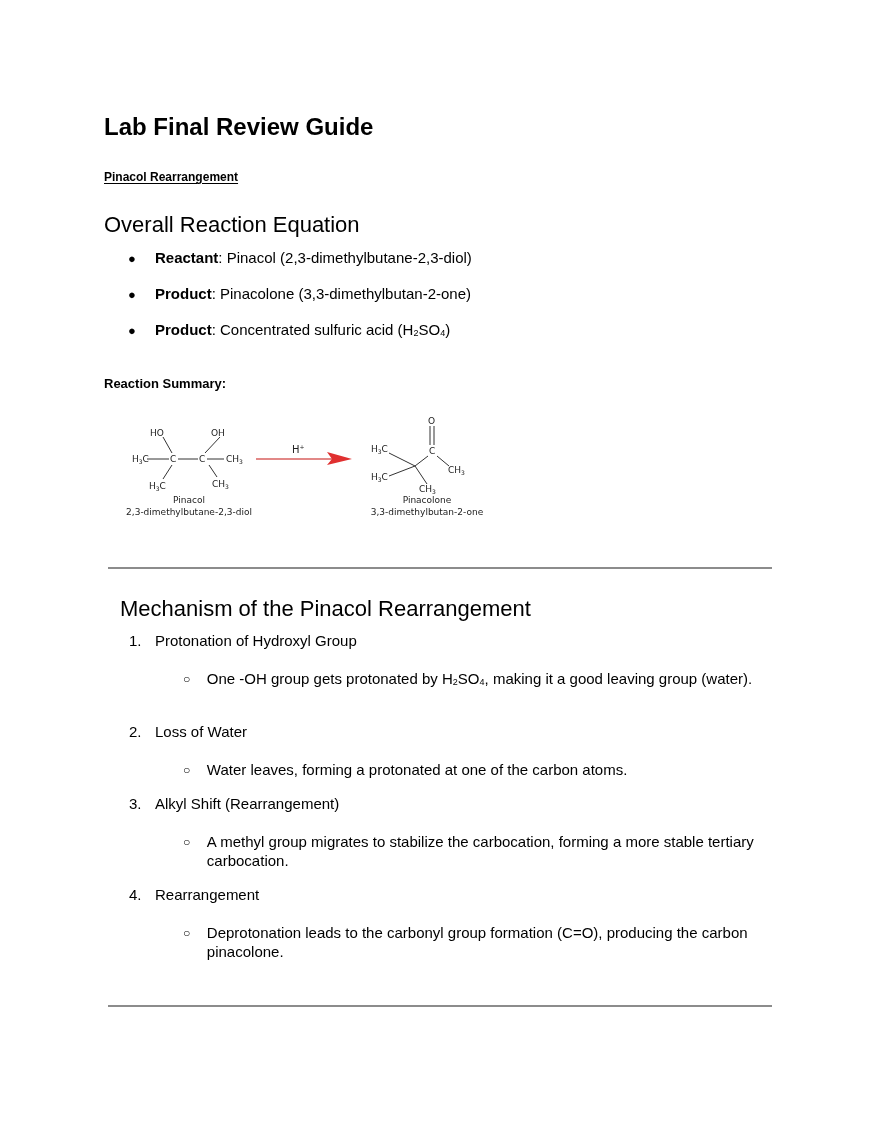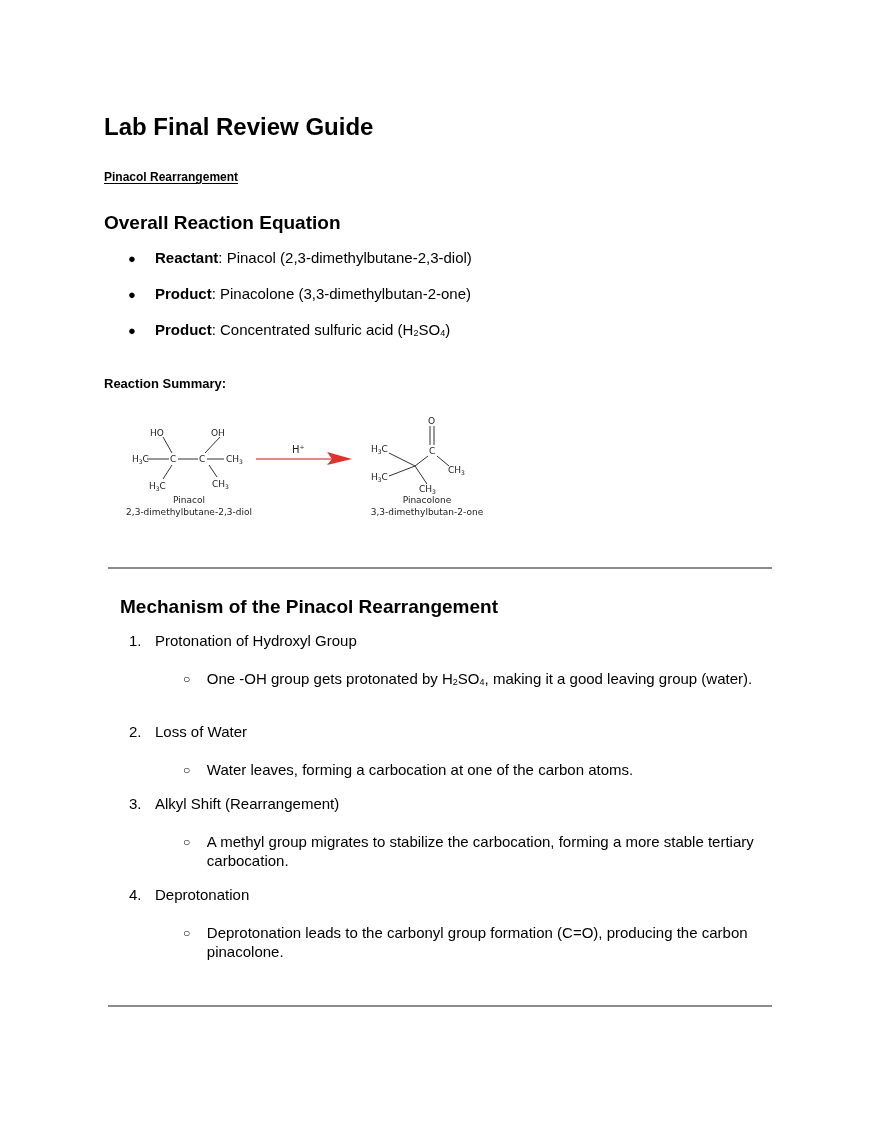--- a/index.html
+++ b/index.html
@@ -3,21 +3,21 @@
 <meta charset="utf-8">
 <style>
   html, body { margin: 0; padding: 0; background: #ffffff; }
   body {
     width: 880px; height: 1139px; position: relative; overflow: hidden;
     font-family: "Liberation Sans", sans-serif; color: #000;
   }
   .abs { position: absolute; }
   .title { left: 104px; top: 113px; font-size: 24px; font-weight: bold; white-space: nowrap; }
   .h2 { left: 104px; top: 170px; font-size: 12px; font-weight: bold; text-decoration: underline; text-underline-offset: 2px; white-space: nowrap; }
-  .h3 { font-size: 19px; font-weight: bold; white-space: nowrap; text-align: center; }
+  .h3 { font-size: 22px; font-weight: normal; white-space: nowrap; text-align: center; }
   .h4 { font-size: 13px; font-weight: bold; white-space: nowrap; }
   .bullet-row { left: 128px; font-size: 15px; white-space: nowrap; display: flex; align-items: baseline; }
   .bullet-dot { width: 27px; font-size: 13px; }
   .num-row { left: 129px; font-size: 15px; white-space: nowrap; display: flex; align-items: baseline; }
   .num { width: 26px; }
   .num-label { font-weight: normal; }
   .sub-row { left: 183px; font-size: 15px; display: flex; align-items: flex-start; width: 600px; }
   .sub-mark { width: 24px; font-size: 12px; line-height: 19px; padding-top: 1px; }
   .sub-text { line-height: 19px; width: 580px; }
   sub.chem { font-size: 0.6em; vertical-align: -0.1em; }
@@ -109,34 +109,34 @@
   <span class="sub-mark">○</span>
   <span class="sub-text"><span>One -OH group gets protonated by H</span><sub class="chem">2</sub><span>SO</span><sub class="chem">4</sub><span>, making it a good leaving group (water).</span></span>
 </div>
 
 <div class="abs num-row" style="top:723px;">
   <span class="num">2.</span>
   <span class="num-label">Loss of Water</span>
 </div>
 <div class="abs sub-row" style="top:760px;">
   <span class="sub-mark">○</span>
-  <span class="sub-text">Water leaves, forming a carbocation at one of the carbon atoms.</span>
+  <span class="sub-text">Water leaves, forming a protonated at one of the carbon atoms.</span>
 </div>
 
 <div class="abs num-row" style="top:795px;">
   <span class="num">3.</span>
   <span class="num-label">Alkyl Shift (Rearrangement)</span>
 </div>
 <div class="abs sub-row" style="top:832px;">
   <span class="sub-mark">○</span>
   <span class="sub-text">A methyl group migrates to stabilize the carbocation, forming a more stable tertiary carbocation.</span>
 </div>
 
 <div class="abs num-row" style="top:886px;">
   <span class="num">4.</span>
-  <span class="num-label">Deprotonation</span>
+  <span class="num-label">Rearrangement</span>
 </div>
 <div class="abs sub-row" style="top:923px;">
   <span class="sub-mark">○</span>
   <span class="sub-text">Deprotonation leads to the carbonyl group formation (C=O), producing the carbon pinacolone.</span>
 </div>
 
 <div class="abs hr" style="top:1005px;"></div>
 
 </body></html>

